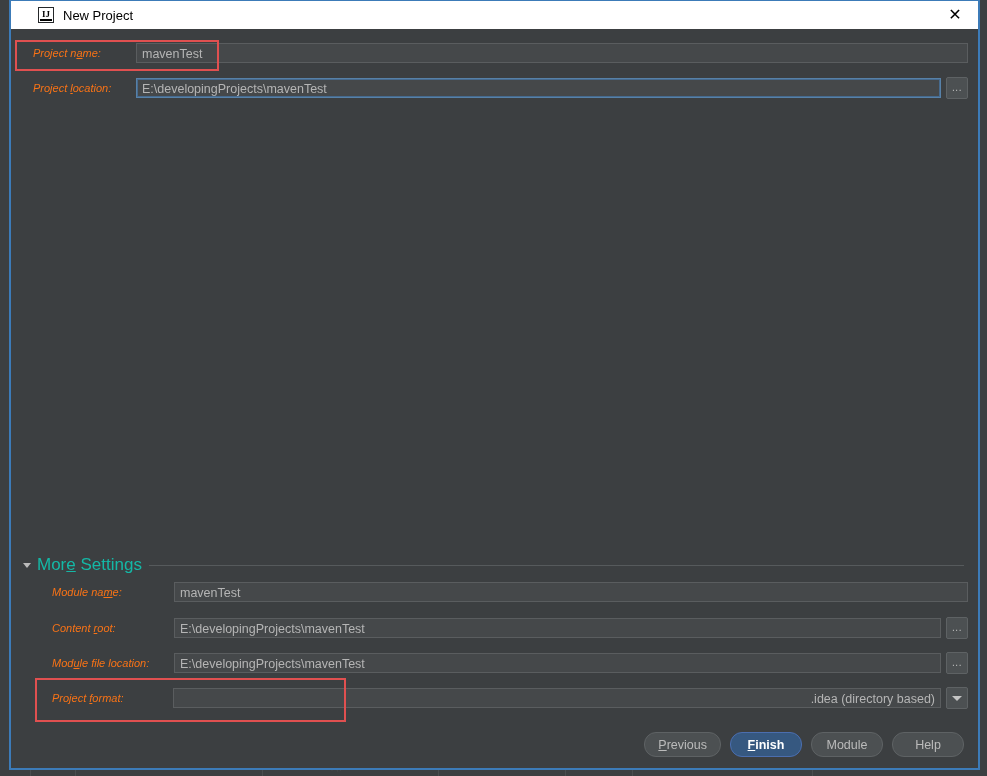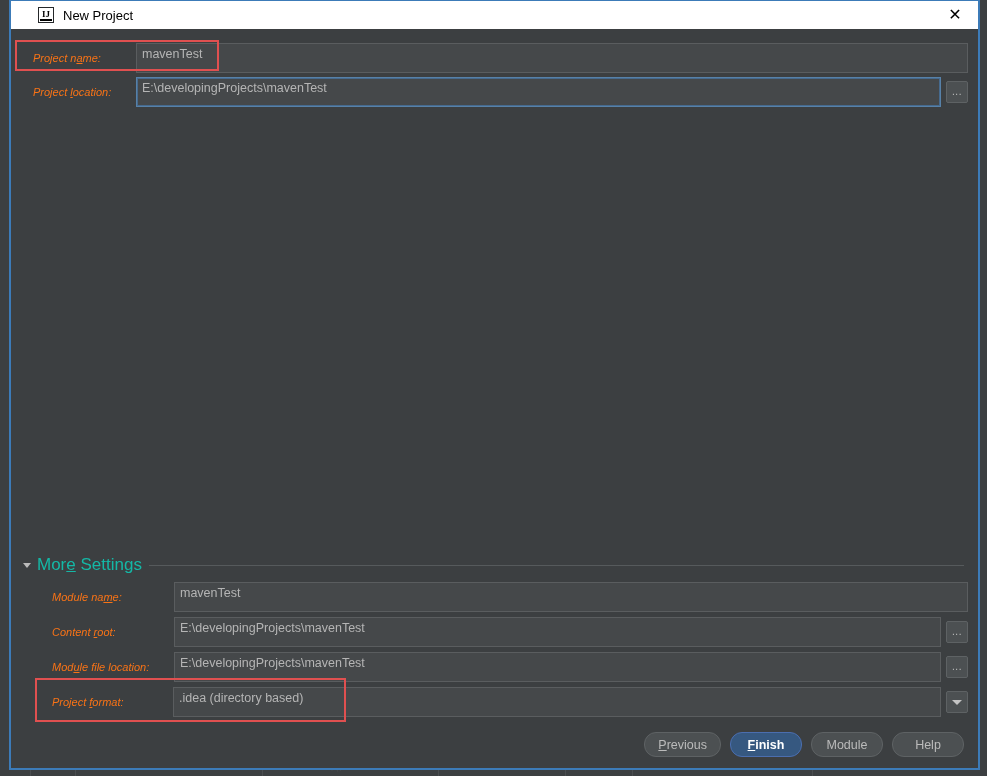--- a/index.html
+++ b/index.html
@@ -115,21 +115,21 @@
     color: #f97316;
     font-size: 11px;
     white-space: nowrap;
     font-family: "Liberation Sans", sans-serif;
     font-style: italic;
   }
   .lbl u { text-decoration: underline; }
 
   .field {
     box-sizing: border-box;
-    height: 30px;
+    height: 20px;
     background: #45484a;
     border: 1px solid #5e6060;
     color: #b5b5b5;
     font-size: 12.5px;
     line-height: 20px;
     padding: 0 5px;
     white-space: nowrap;
     overflow: hidden;
     font-family: "Liberation Sans", sans-serif;
   }
@@ -314,21 +314,21 @@
     </div>
 
     <div class="row" style="left:41px; top:623px; width:916px;">
       <span class="lbl" style="width:118px;"><span>Mod</span><u>u</u><span>le file location:</span></span>
       <div class="field plainwide" style="flex:1 1 auto; margin-left:4px;">E:\developingProjects\mavenTest</div>
       <div class="browse-btn">...</div>
     </div>
 
     <div class="row" style="left:41px; top:658px; width:916px;">
       <span class="lbl" style="width:118px;"><span>Project </span><u>f</u><span>ormat:</span></span>
-      <div class="field plainwide" style="flex:1 1 auto; margin-left:3px;">.idea (directory based)</div>
+      <div class="field plainwide" style="flex:1 1 auto; margin-left:3px;text-align:right;">.idea (directory based)</div>
       <div class="combo-arrow">
         <span class="tri"></span>
       </div>
     </div>
 
     <div id="buttonbar">
       <div class="btn">
           <span><u>P</u><span>revious</span></span>
         </div>
       <div class="btn default">

